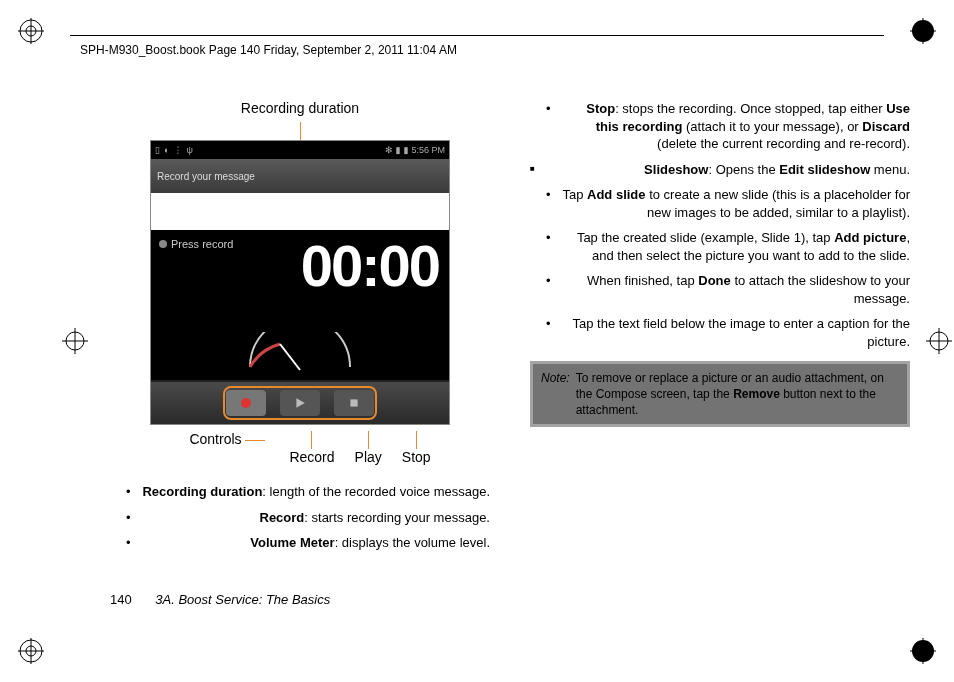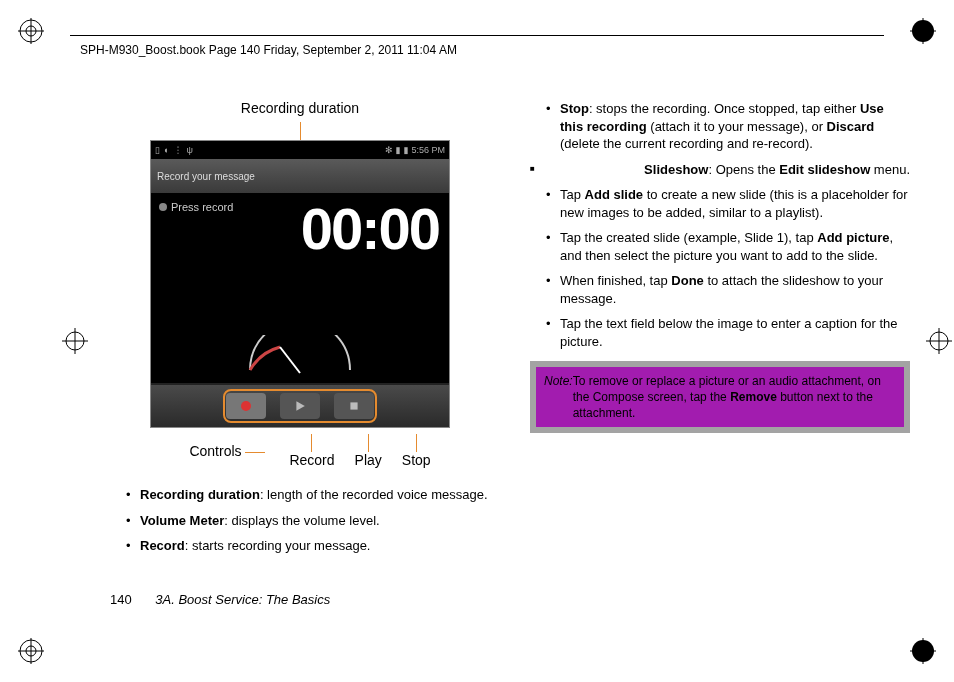--- a/index.html
+++ b/index.html
@@ -24,47 +24,47 @@
   .cols { display: flex; gap: 40px; }
   .col { width: 380px; }
   
   .phone-wrap { position: relative; width: 330px; margin: 0 auto 18px auto; }
   .top-label { text-align: center; font-size: 14px; margin-bottom: 6px; }
   .leader-top { width: 1px; height: 18px; background: #e58b2f; margin: 0 auto; }
   .phone { width: 300px; border: 1px solid #888; background: #fff; margin: 0 auto; }
   .statusbar { height: 18px; background: #000; display: flex; align-items: center; color: #aaa; font-size: 9px; padding: 0 4px; gap: 4px; }
   .statusbar .right { margin-left: auto; display: flex; gap: 3px; align-items: center; }
   .titlebar { height: 34px; background: linear-gradient(#5a5a5a,#3a3a3a); color: #ddd; font-size: 10px; display: flex; align-items: center; padding: 0 6px; }
-  .screen { height: 190px; background: #000; position: relative; color: #fff; }
+  .screen { height: 150px; background: #000; position: relative; color: #fff; margin-top: 37px; }
   .press { position: absolute; left: 8px; top: 8px; font-size: 11px; color: #ccc; display: flex; align-items: center; gap: 4px; }
   .press::before { content: ''; width: 8px; height: 8px; border-radius: 50%; background: #888; display: inline-block; }
   .timer { position: absolute; right: 10px; top: 2px; font-size: 58px; font-weight: bold; letter-spacing: -2px; }
   .vu { position: absolute; left: 50%; bottom: 8px; transform: translateX(-50%); }
   .divider { height: 2px; background: #222; }
   .controls { height: 42px; background: linear-gradient(#4a4a4a,#2a2a2a); display: flex; justify-content: center; align-items: center; gap: 14px; position: relative; }
   .ctrl-hi { position: absolute; left: 72px; right: 72px; top: 4px; bottom: 4px; border: 2px solid #e58b2f; border-radius: 8px; }
   .btn { width: 40px; height: 26px; border-radius: 4px; display: flex; align-items: center; justify-content: center; }
   .btn-rec { background: #777; }
   .btn-rec .dot { width: 10px; height: 10px; background: #d33; border-radius: 50%; }
   .btn-play, .btn-stop { background: #555; }
   .btn-play svg, .btn-stop svg { width: 12px; height: 12px; }
-  .callouts { display: flex; gap: 20px; margin-top: 6px; font-size: 14px; align-items: center; }
+  .callouts { display: flex; gap: 20px; margin-top: 6px; font-size: 14px; align-items: flex-start; }
   .callouts .controls-label { color: #000; margin-right: 4px; }
   .callouts .lead { display: flex; flex-direction: column; align-items: center; }
   .lead-line { width: 1px; height: 18px; background: #e58b2f; }
   .orange-h { border-top: 1px solid #e58b2f; width: 20px; display: inline-block; vertical-align: middle; }
   
   ul.bullets { list-style: none; padding-left: 30px; }
-  ul.bullets > li { position: relative; margin-bottom: 8px; line-height: 1.35; }
+  ul.bullets > li { position: relative; margin-bottom: 8px; line-height: 1.35; text-align: right; }
   ul.bullets > li::before { content: '•'; position: absolute; left: -14px; font-size: 13px; }
   ul.squarelist { list-style: none; padding-left: 14px; text-align: right; }
   ul.squarelist > li { position: relative; margin-bottom: 8px; line-height: 1.35; }
   ul.squarelist > li::before { content: '■'; position: absolute; left: -14px; font-size: 8px; top: 3px; }
   .b { font-weight: bold; }
-  .note { border: 6px solid #a3a3a3; background: #a21caf; padding: 6px 8px; font-size: 12px; line-height: 1.35; display: flex; margin-top: 10px; }
+  .note { border: 3px solid #a3a3a3; background: #737373; padding: 6px 8px; font-size: 12px; line-height: 1.35; display: flex; gap: 6px; margin-top: 10px; }
   .note .nl { font-style: italic; }
   .footer { position: absolute; left: 110px; bottom: 75px; font-size: 13px; }
   .footer .pn { font-style: normal; margin-right: 20px; }
   .footer .sect { font-style: italic; }
 </style>
 </head>
 <body>
 
 <div class="regmark" style="left:18px; top:18px;">
   <svg viewBox="0 0 26 26">
@@ -175,22 +175,22 @@
             </div>
           <div class="lead">
               <div class="lead-line"></div>
               <span>Stop</span>
             </div>
         </div>
       </div>
 
       <ul class="bullets">
         <li><span class="b">Recording duration</span><span>: length of the recorded voice message.</span></li>
+        <li><span class="b">Record</span><span>: starts recording your message.</span></li>
         <li><span class="b">Volume Meter</span><span>: displays the volume level.</span></li>
-        <li><span class="b">Record</span><span>: starts recording your message.</span></li>
       </ul>
     </div>
 
     <div class="col">
       <ul class="bullets">
         <li>
           <span class="b">Stop</span><span>: stops the recording. Once stopped, tap either </span><span class="b">Use this recording</span><span> (attach it to your message), or </span><span class="b">Discard</span><span> (delete the current recording and re-record).</span>
         </li>
       </ul>
 

